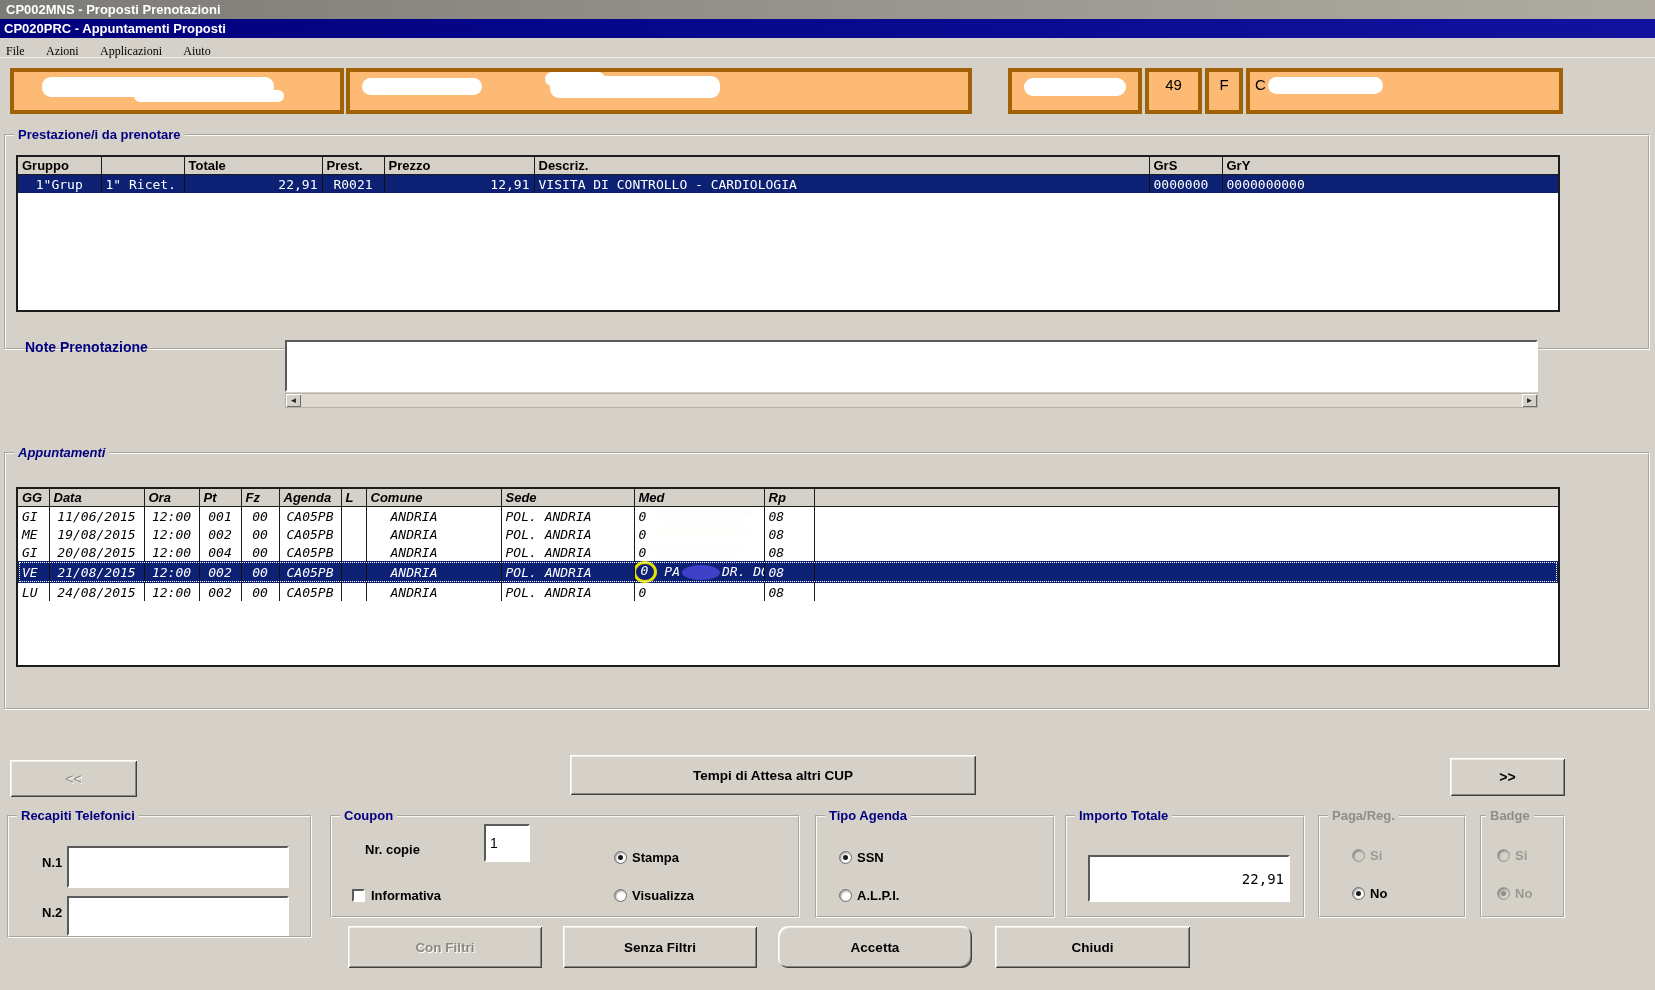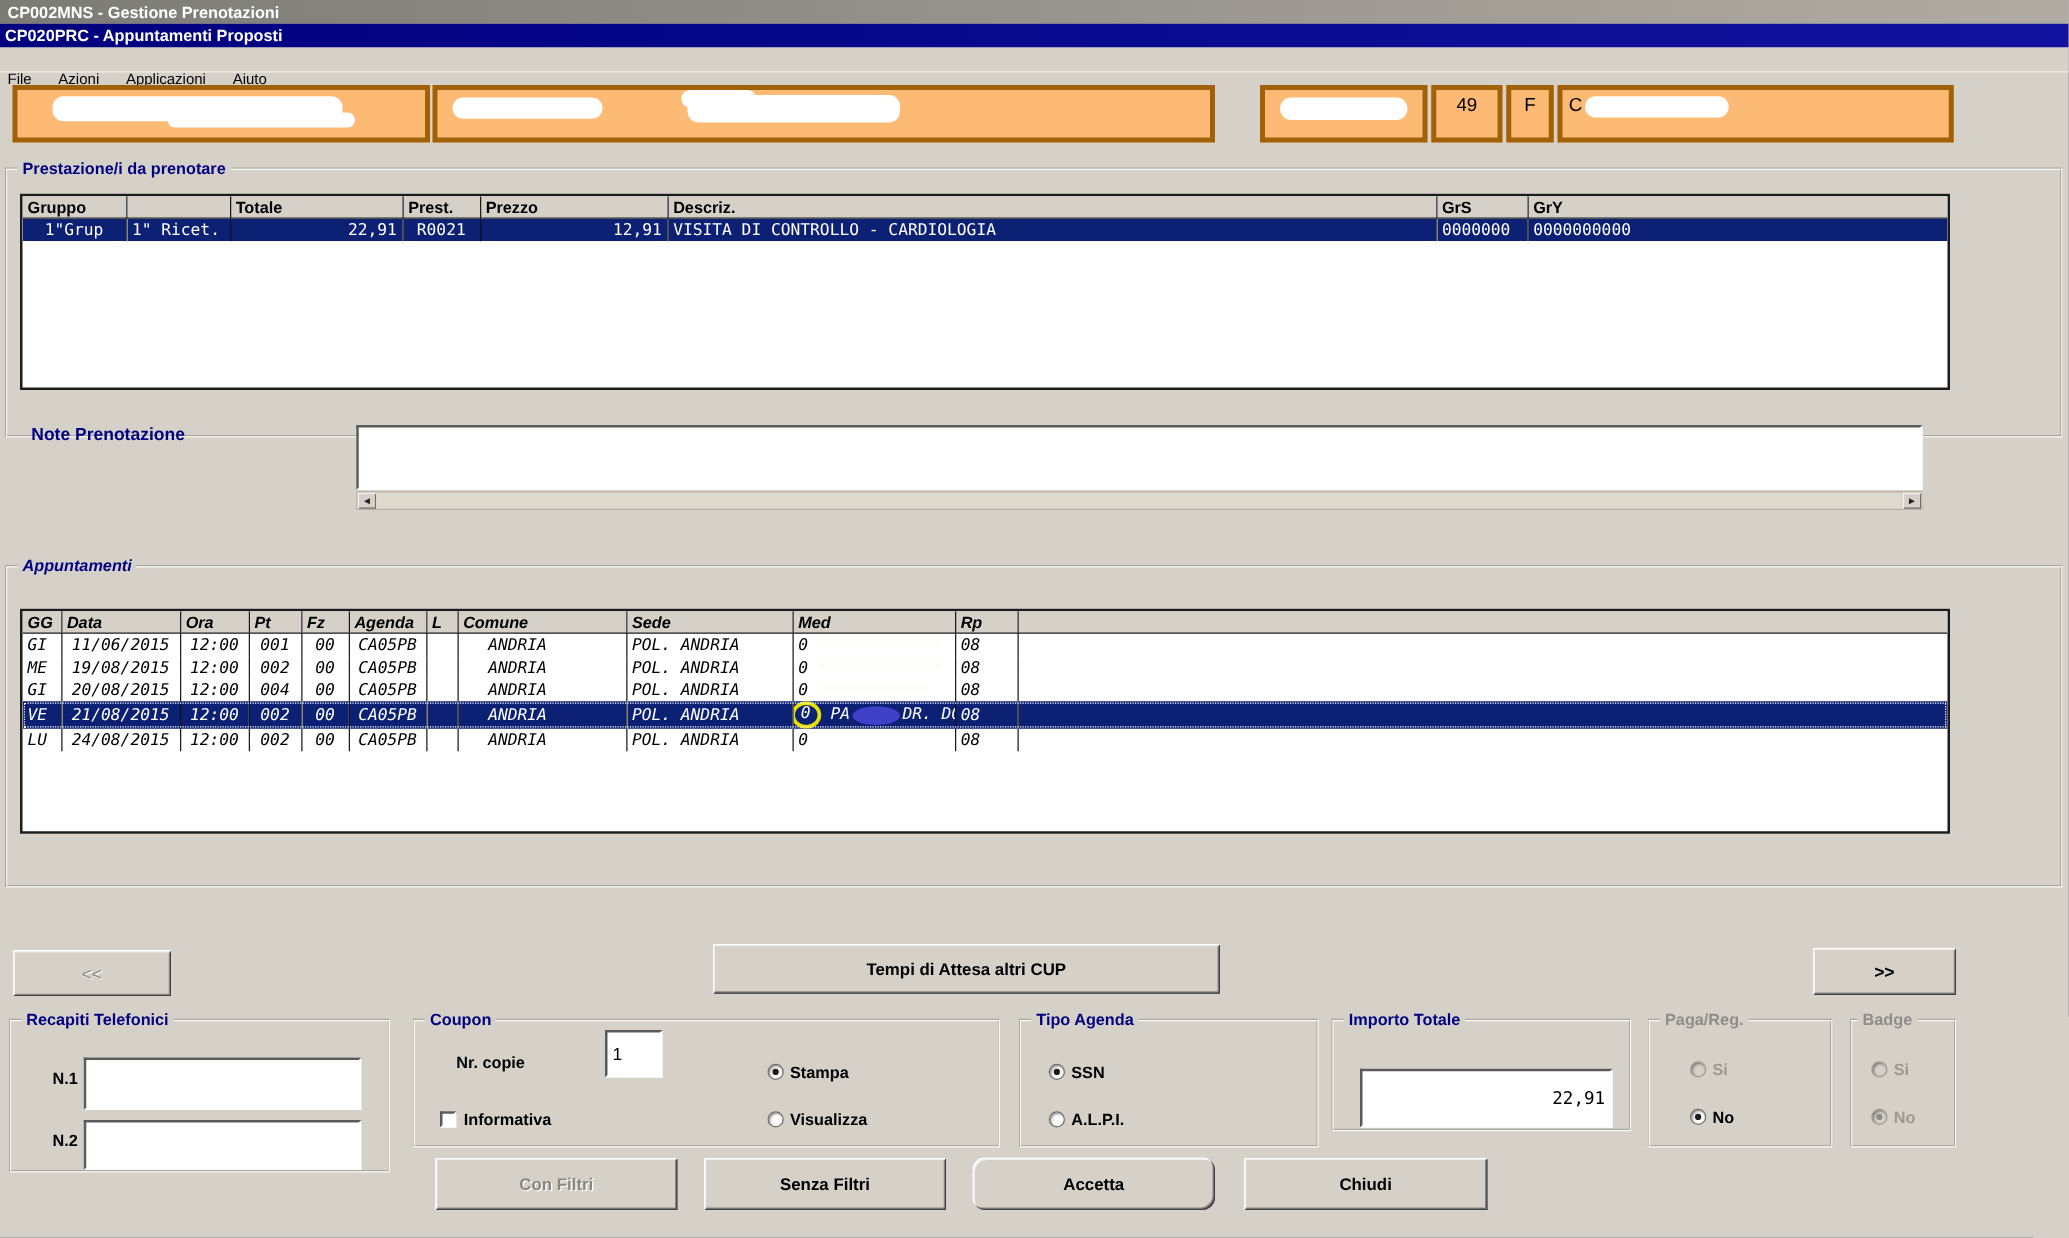--- a/index.html
+++ b/index.html
@@ -7,21 +7,21 @@
         font-family:"Liberation Sans",sans-serif;color:#000;}
   
   .tb1{position:absolute;left:0;top:0;width:100%;height:19px;
        background:linear-gradient(90deg,#7d7b76,#b0aca3);color:#fff;font-weight:bold;
        font-size:13px;line-height:19px;padding-left:6px;box-sizing:border-box;}
   .tb2{position:absolute;left:0;top:19px;width:100%;height:19px;
        background:linear-gradient(90deg,#00007e,#12129e);color:#fff;font-weight:bold;
        font-size:13px;line-height:19px;padding-left:4px;box-sizing:border-box;}
   .menubar{position:absolute;left:0;top:38px;width:100%;height:19px;background:#d5d1c9;
        border-bottom:1px solid #f2efe9;font-size:12px;line-height:18px;}
-  .menuitem{display:inline-block;padding:16px 9px;cursor:default;}
+  .menuitem{display:inline-block;padding:4px 9px;cursor:default;font-family:Liberation Serif, serif;}
   .menuitem:first-child{padding-left:6px;}
   
   .pbox{position:absolute;height:46px;background:#fdba74;border:4px solid #a16207;
         box-sizing:border-box;font-size:15px;font-family:"Liberation Sans",sans-serif;}
   .pbox .ctr{display:flex;align-items:flex-start;justify-content:center;padding-top:4px;height:100%;box-sizing:border-box;}
   .blob{position:absolute;background:#fff;border-radius:9px;}
   
   .group{position:absolute;border:2px groove #fcf9f2;box-sizing:border-box;}
   .glabel{position:absolute;top:-9px;left:8px;background:#d5d1c9;color:#000080;
         font-weight:bold;font-size:13px;padding:0 4px;white-space:nowrap;}
@@ -73,21 +73,21 @@
   .blueblob{display:inline-block;width:38px;height:15px;background:#4040c8;border-radius:50%;
         vertical-align:middle;margin:0 2px;}
   .smudge{position:absolute;background:#fdfdfb;border-radius:6px;opacity:.92;}
 </style>
 </head>
 <body>
 
 <div id="root">
 
   <div class="tb1">
-    <span>CP002MNS - Gestione Prenotazioni</span>
+    <span>CP002MNS - Proposti Prenotazioni</span>
   </div>
   <div class="tb2">
     <span>CP020PRC - Appuntamenti Proposti</span>
   </div>
 
   <div class="menubar">
     <span class="menuitem">File</span>
     <span class="menuitem">Azioni</span>
     <span class="menuitem">Applicazioni</span>
     <span class="menuitem">Aiuto</span>
@@ -306,21 +306,21 @@
   </div>
 
   <div class="group" style="left:815px;top:815px;width:240px;height:103px;">
     <span class="glabel">Tipo Agenda</span>
     <span class="radio on" style="left:22px;top:34px;"></span>
     <span class="ctl-label" style="left:40px;top:33px;">SSN</span>
     <span class="radio" style="left:22px;top:72px;"></span>
     <span class="ctl-label" style="left:40px;top:71px;">A.L.P.I.</span>
   </div>
 
-  <div class="group" style="left:1065px;top:815px;width:240px;height:90px;">
+  <div class="group" style="left:1065px;top:815px;width:240px;height:103px;">
     <span class="glabel">Importo Totale</span>
     <input class="field mono" style="left: 21px; top: 38px; width: 202px; height: 47px; padding-top: 2px; vertical-align: top;" value="22,91">
   </div>
 
   <div class="group" style="left:1318px;top:815px;width:148px;height:103px;">
     <span class="glabel dis">Paga/Reg.</span>
     <span class="radio dis" style="left:32px;top:32px;"></span>
     <span class="ctl-label dis" style="left:50px;top:31px;">Si</span>
     <span class="radio on" style="left:32px;top:70px;"></span>
     <span class="ctl-label" style="left:50px;top:69px;">No</span>

